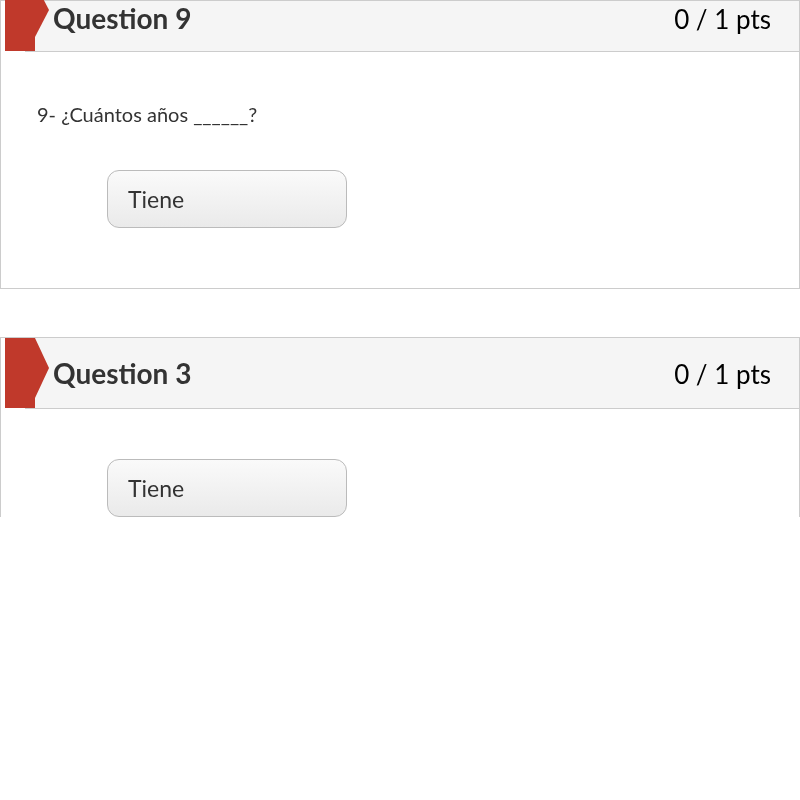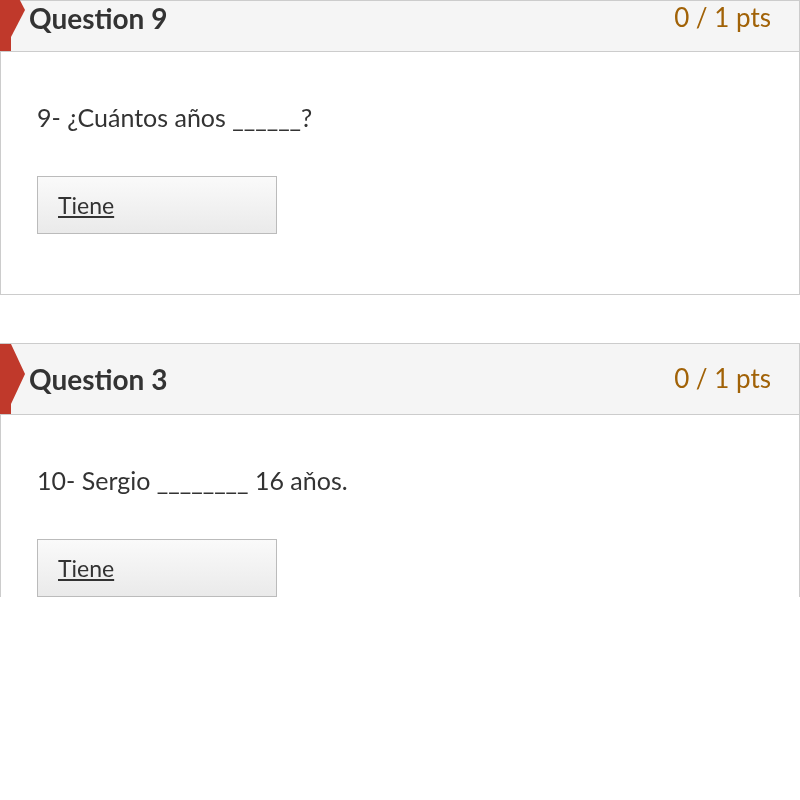--- a/index.html
+++ b/index.html
@@ -16,22 +16,23 @@
       border: 1px solid #ccc;
       margin-bottom: 48px;
       background: #fff;
     }
     .question-header {
       background: #f5f5f5;
       border-bottom: 1px solid #ccc;
       padding: 18px 28px;
       display: flex;
       justify-content: space-between;
-      align-items: flex-start;
+      align-items: flex-end;
       position: relative;
+      margin-left: 24px;
     }
     .ribbon {
       position: absolute;
       left: -20px;
       top: 0;
       width: 30px;
       height: 100%;
     }
     .ribbon-inner {
       width: 30px;
@@ -50,45 +51,45 @@
       border-bottom: 30px solid transparent;
       border-left: 14px solid #c0392b;
     }
     .question-title {
       font-size: 28px;
       font-weight: 700;
       color: #333;
     }
     .question-points {
       font-size: 26px;
-      color: #a16207;
+      color: #000000;
       font-weight: 400;
     }
     .question-body {
       padding: 50px 36px 60px 36px;
     }
     .question-text {
-      font-size: 25px;
+      font-size: 20px;
       color: #333;
       margin-bottom: 44px;
       font-weight: 400;
     }
     .answer-button {
       display: inline-block;
+      margin-left: 70px;
       padding: 14px 20px;
       min-width: 240px;
       background: linear-gradient(#fafafa, #eaeaea);
       border: 1px solid #bbb;
-      border-radius: 0;
+      border-radius: 12px;
       font-size: 23px;
       color: #333;
       text-align: left;
       cursor: pointer;
       font-family: inherit;
-      text-decoration: underline;
     }
     .first-block .question-header {
       padding-top: 0px;
       padding-bottom: 16px;
     }
     .first-block .ribbon {
       top: -18px;
       height: calc(100% + 18px);
     }
     .first-block .ribbon-inner::after {
@@ -121,16 +122,15 @@
 
 <div class="question-block second-block">
   <div class="question-header">
     <div class="ribbon">
       <div class="ribbon-inner"></div>
     </div>
     <div class="question-title">Question 3</div>
     <div class="question-points">0 / 1 pts</div>
   </div>
   <div class="question-body">
-    <div class="question-text">10- Sergio ________ 16 aňos.</div>
     <button class="answer-button">Tiene</button>
   </div>
 </div>
 
 </body></html>

